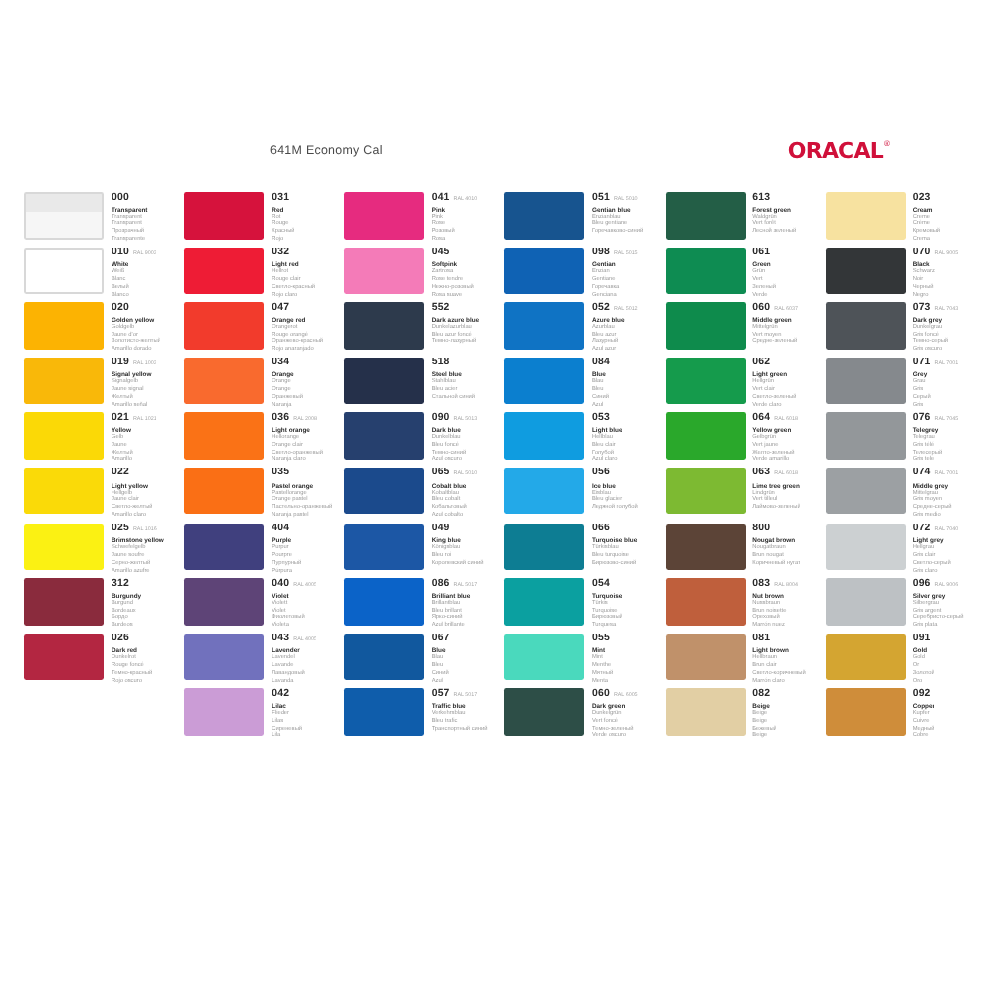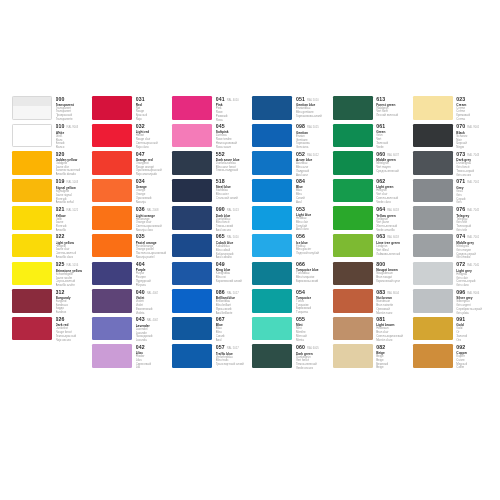--- a/index.html
+++ b/index.html
@@ -114,20 +114,27 @@
     color: #9a9a9a;
     line-height: 1.3;
     white-space: nowrap;
   }
 </style>
 </head>
 <body>
 
 <div class="sheet">
 
+  <div class="header">
+    <div class="doc-title">641M Economy Cal</div>
+    <div class="brand">
+      <span class="brand-word">ORACAL</span>
+      <span class="brand-reg">®</span>
+    </div>
+  </div>
 
   <div class="grid" id="grid">
       <div class="col">
         <div class="entry">
           <div class="swatch transparent outlined"></div>
           <div class="meta">
             <div class="codeline">
               <span class="code">000</span>
             </div>
             <div class="cname">Transparent</div>

